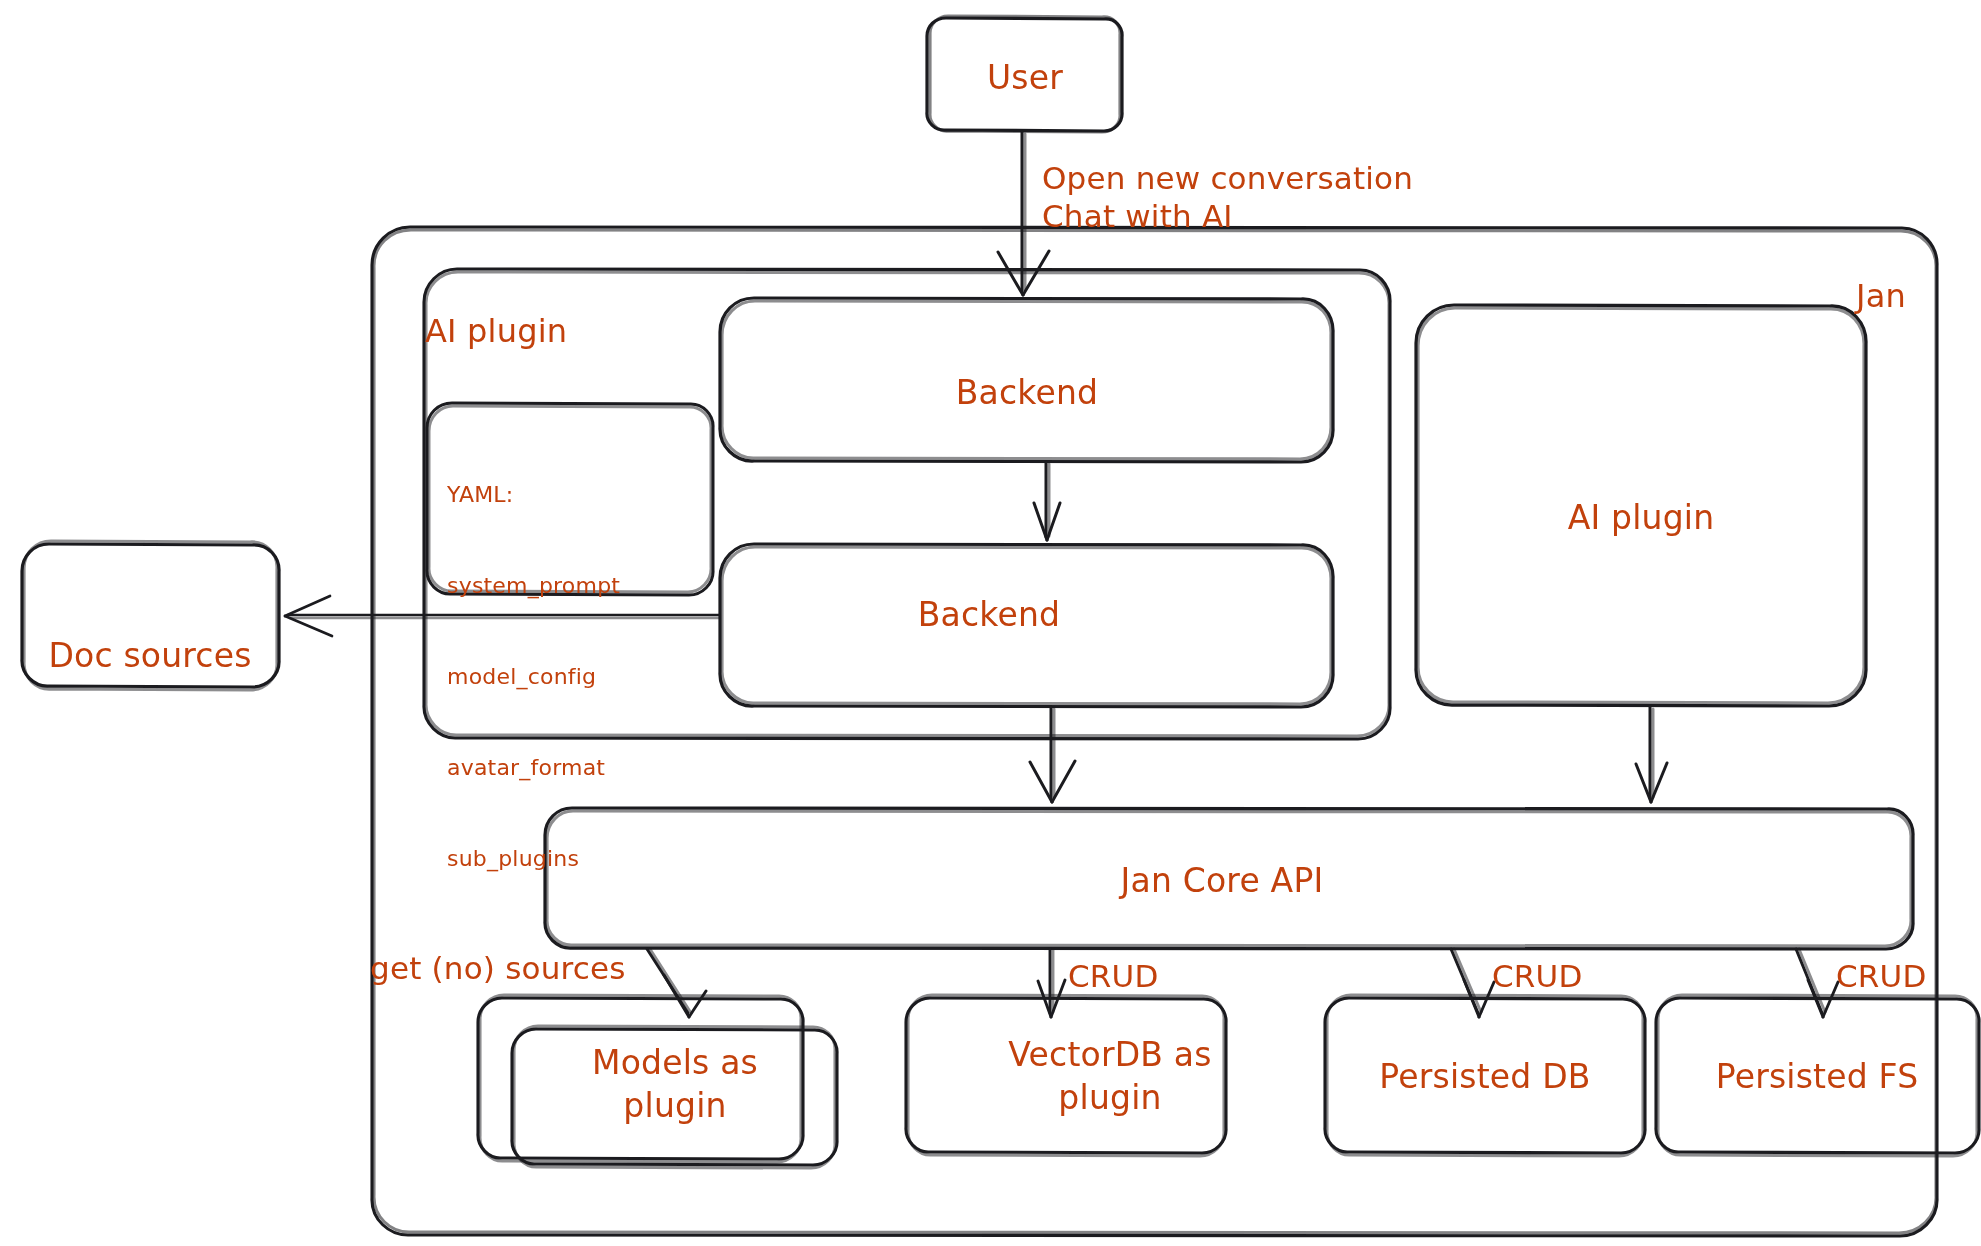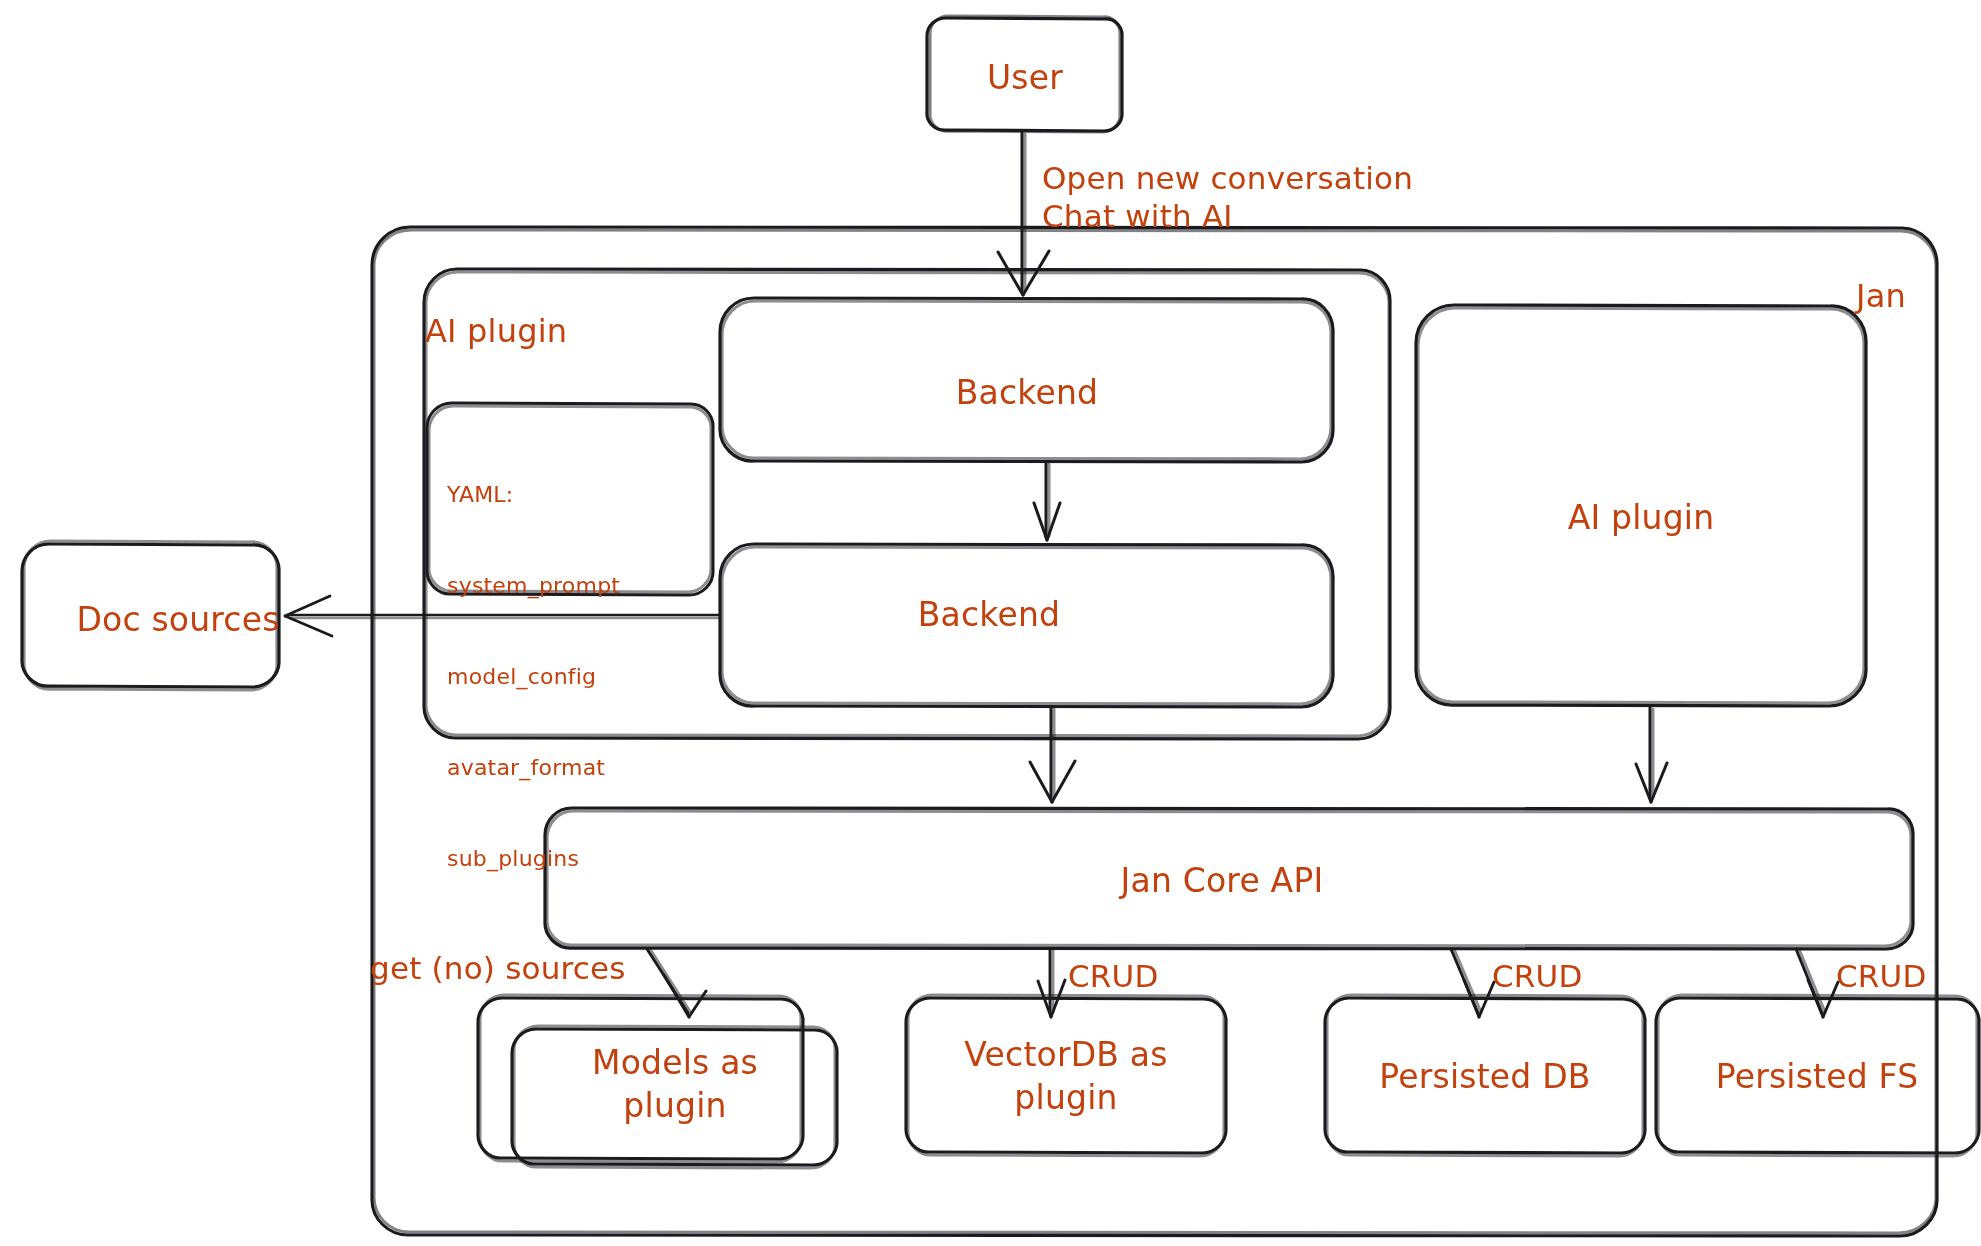--- a/index.html
+++ b/index.html
@@ -258,28 +258,28 @@
   <div class="lbl group-label" style="left:425px; top:332px;">AI plugin</div>
 
   <div class="lbl node-label" style="left:1025px; top:78px;">User</div>
 
   <div class="lbl node-label" style="left:1027px; top:393px;">Backend</div>
 
   <div class="lbl node-label" style="left:989px; top:615px;">Backend</div>
 
   <div class="lbl node-label" style="left:1641px; top:518px;">AI plugin</div>
 
-  <div class="lbl node-label" style="left:150px; top:620px;margin-left:28px;">Doc sources</div>
+  <div class="lbl node-label" style="left:150px; top:656px;">Doc sources</div>
 
   <div class="lbl node-label" style="left:1222px; top:873px;margin-top:8px;">Jan Core API</div>
 
   <div class="lbl node-label two-line" style="left:675px; top:1085px;">Models as
 plugin</div>
 
-  <div class="lbl node-label two-line" style="left:1066px; top:1077px;">VectorDB as
+  <div class="lbl node-label two-line" style="left:1110px; top:1077px;">VectorDB as
 plugin</div>
 
   <div class="lbl node-label" style="left:1485px; top:1077px;text-align:right;">Persisted DB</div>
 
   <div class="lbl node-label" style="left:1817px; top:1077px;">Persisted FS</div>
 
   <div class="lbl edge-label" style="left:1042px; top:198px;">Open new conversation
 Chat with AI</div>
 
   <div class="lbl yaml-text" style="left:447px; top:419px;">

